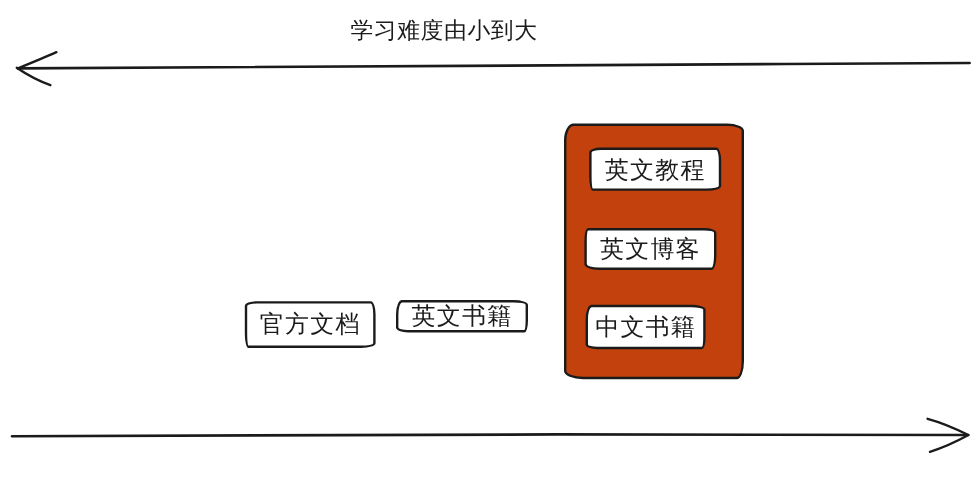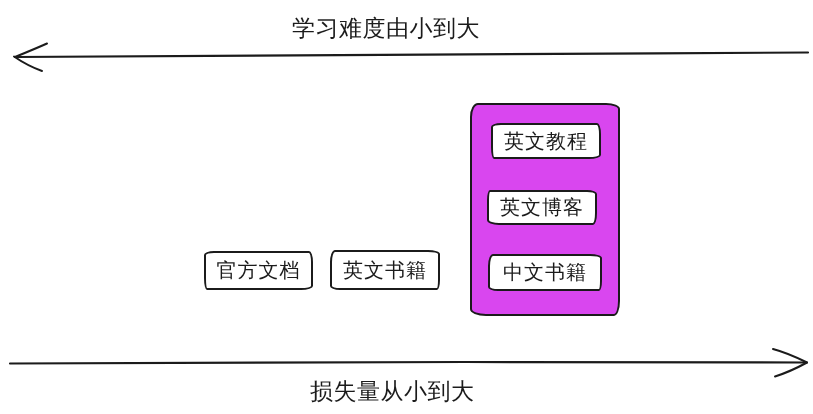--- a/index.html
+++ b/index.html
@@ -10,21 +10,21 @@
   }
   #canvas {
     position: relative;
     width: 813px;
     height: 414px;
     background: #ffffff;
     overflow: hidden;
   }
   .axis-label {
     position: absolute;
-    font-size: 23px;
+    font-size: 19px;
     color: #1b1b1b;
     letter-spacing: 0.5px;
     white-space: nowrap;
   }
   .arrow-svg {
     position: absolute;
     left: 0;
     top: 0;
     width: 813px;
     height: 414px;
@@ -39,21 +39,21 @@
     justify-content: center;
     font-size: 20px;
     color: #1b1b1b;
     letter-spacing: 1px;
     box-sizing: border-box;
     white-space: nowrap;
   }
   .group-box {
     position: absolute;
     border: 2px solid #1b1b1b;
-    background: #d946ef;
+    background: #c2410c;
     box-sizing: border-box;
   }
   
   .r1 { border-radius: 3px 10px 4px 12px / 10px 4px 12px 5px; }
   .r2 { border-radius: 10px 4px 12px 3px / 4px 11px 4px 12px; }
   .r3 { border-radius: 5px 12px 3px 10px / 12px 4px 10px 4px; }
   .r4 { border-radius: 8px 14px 6px 16px / 14px 6px 15px 7px; }
 </style>
 </head>
 <body>
@@ -75,32 +75,31 @@
       <path d="M 773 349 C 786 352.5, 797 357.5, 807 362.5" stroke-width="2"></path>
       <path d="M 807 362.5 C 797 368, 786 373, 775 376.5" stroke-width="2"></path>
     </g>
   </svg>
 
 
   <div class="box r2" style="left: 172px; top: 251px; width: 109px; height: 39px; margin-left: 32px;">
     <span>官方文档</span>
   </div>
 
-  <div class="box r3" style="left: 330px; top: 250px; width: 110px; height: 40px;">
+  <div class="box r3" style="left: 330px; top: 250px; width: 110px; height: 27px;">
     <span>英文书籍</span>
   </div>
 
   <div class="group-box r4" style="left: 470px; top: 103px; width: 150px; height: 213px;">
     <div class="box r2" style="left: 19px; top: 18px; width: 110px; height: 36px;">
       <span>英文教程</span>
     </div>
     <div class="box r1" style="left: 15px; top: 85px; width: 110px; height: 35px;">
       <span>英文博客</span>
     </div>
-    <div class="box r3" style="left: 16px; top: 149px; width: 114px; height: 37px;">
+    <div class="box r3" style="left: 16px; top: 149px; width: 100px; height: 37px;">
       <span>中文书籍</span>
     </div>
   </div>
 
 
-  <div class="axis-label" style="left: 310px; top: 376px;">损失量从小到大</div>
 
 </div>
 
 </body></html>

